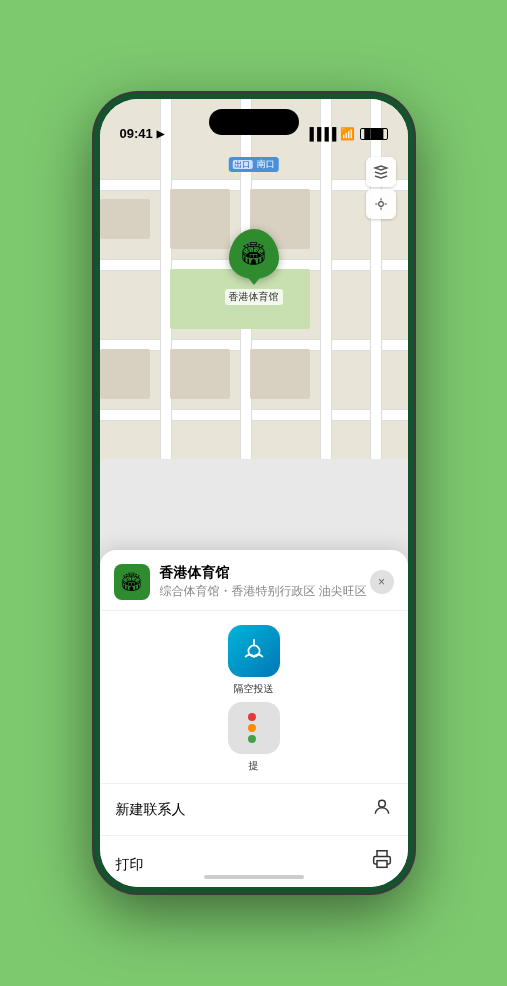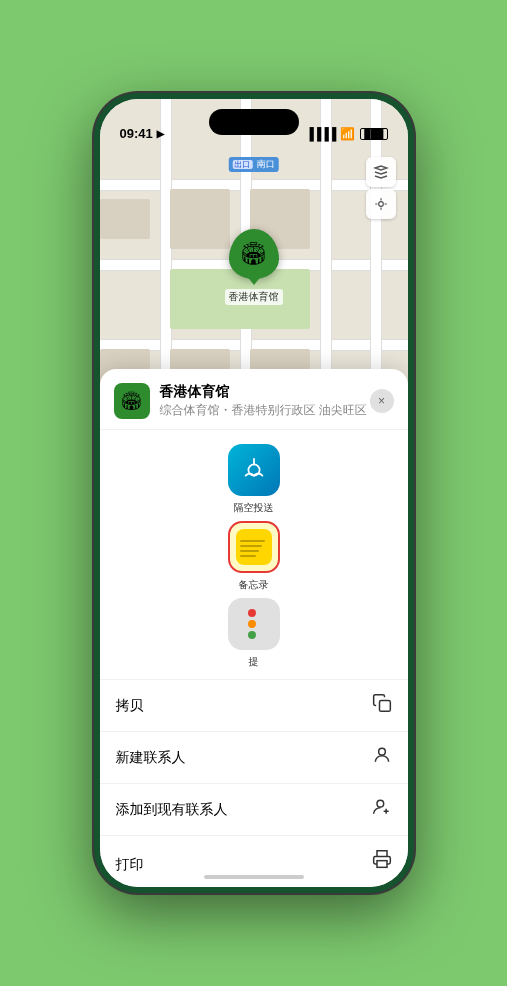--- a/index.html
+++ b/index.html
@@ -441,77 +441,46 @@
               <circle cx="20" cy="20" r="8" stroke="white" stroke-width="2.5" fill="none"></circle>
               <path d="M20 12 L20 4" stroke="white" stroke-width="2.5" stroke-linecap="round"></path>
               <path d="M8 28 Q14 22 20 28 Q26 22 32 28" stroke="white" stroke-width="2.5" fill="none" stroke-linecap="round"></path>
             </svg>
           </div>
           <span class="share-label">隔空投送</span>
         </div>
 
 
 
-        <div class="share-item">
-          <div class="share-icon-wrap notes">
-            <div class="notes-icon-inner">
-              <div class="notes-line"></div>
-              <div class="notes-line"></div>
-              <div class="notes-line"></div>
-              <div class="notes-line" style="width:60%;"></div>
-            </div>
-          </div>
-          <span class="share-label">备忘录</span>
-        </div>
 
         <div class="share-item">
           <div class="share-icon-wrap more">
             <div class="more-dots">
               <div class="more-dot" style="background:#e53935;"></div>
               <div class="more-dot" style="background:#fb8c00;"></div>
               <div class="more-dot" style="background:#43a047;"></div>
             </div>
           </div>
           <span class="share-label">提</span>
         </div>
       </div>
 
       <div class="action-list">
 
-        <div class="action-item">
-          <span class="action-label">拷贝</span>
-          <span class="action-icon">
-            <svg width="20" height="20" viewBox="0 0 24 24" fill="none" stroke="#333" stroke-width="1.8">
-              <rect x="9" y="9" width="13" height="13" rx="2"></rect>
-              <path d="M5 15H4a2 2 0 01-2-2V4a2 2 0 012-2h9a2 2 0 012 2v1"></path>
-            </svg>
-          </span>
-        </div>
 
         <div class="action-item">
           <span class="action-label">新建联系人</span>
           <span class="action-icon">
             <svg width="20" height="20" viewBox="0 0 24 24" fill="none" stroke="#333" stroke-width="1.8">
               <circle cx="12" cy="8" r="4"></circle>
               <path d="M4 20c0-4 3.6-7 8-7s8 3 8 7"></path>
             </svg>
           </span>
         </div>
 
-        <div class="action-item">
-          <span class="action-label">添加到现有联系人</span>
-          <span class="action-icon">
-            <svg width="20" height="20" viewBox="0 0 24 24" fill="none" stroke="#333" stroke-width="1.8">
-              <circle cx="10" cy="8" r="4"></circle>
-              <path d="M2 20c0-4 3.6-7 8-7"></path>
-              <line x1="17" y1="14" x2="17" y2="20"></line>
-              <line x1="14" y1="17" x2="20" y2="17"></line>
-            </svg>
-          </span>
-        </div>
 
 
         <div class="action-item">
           <span class="action-label">打印</span>
           <span class="action-icon">
             <svg width="20" height="20" viewBox="0 0 24 24" fill="none" stroke="#333" stroke-width="1.8">
               <polyline points="6,9 6,2 18,2 18,9"></polyline>
               <path d="M6 18H4a2 2 0 01-2-2v-5a2 2 0 012-2h16a2 2 0 012 2v5a2 2 0 01-2 2h-2"></path>
               <rect x="6" y="14" width="12" height="8"></rect>
             </svg>

